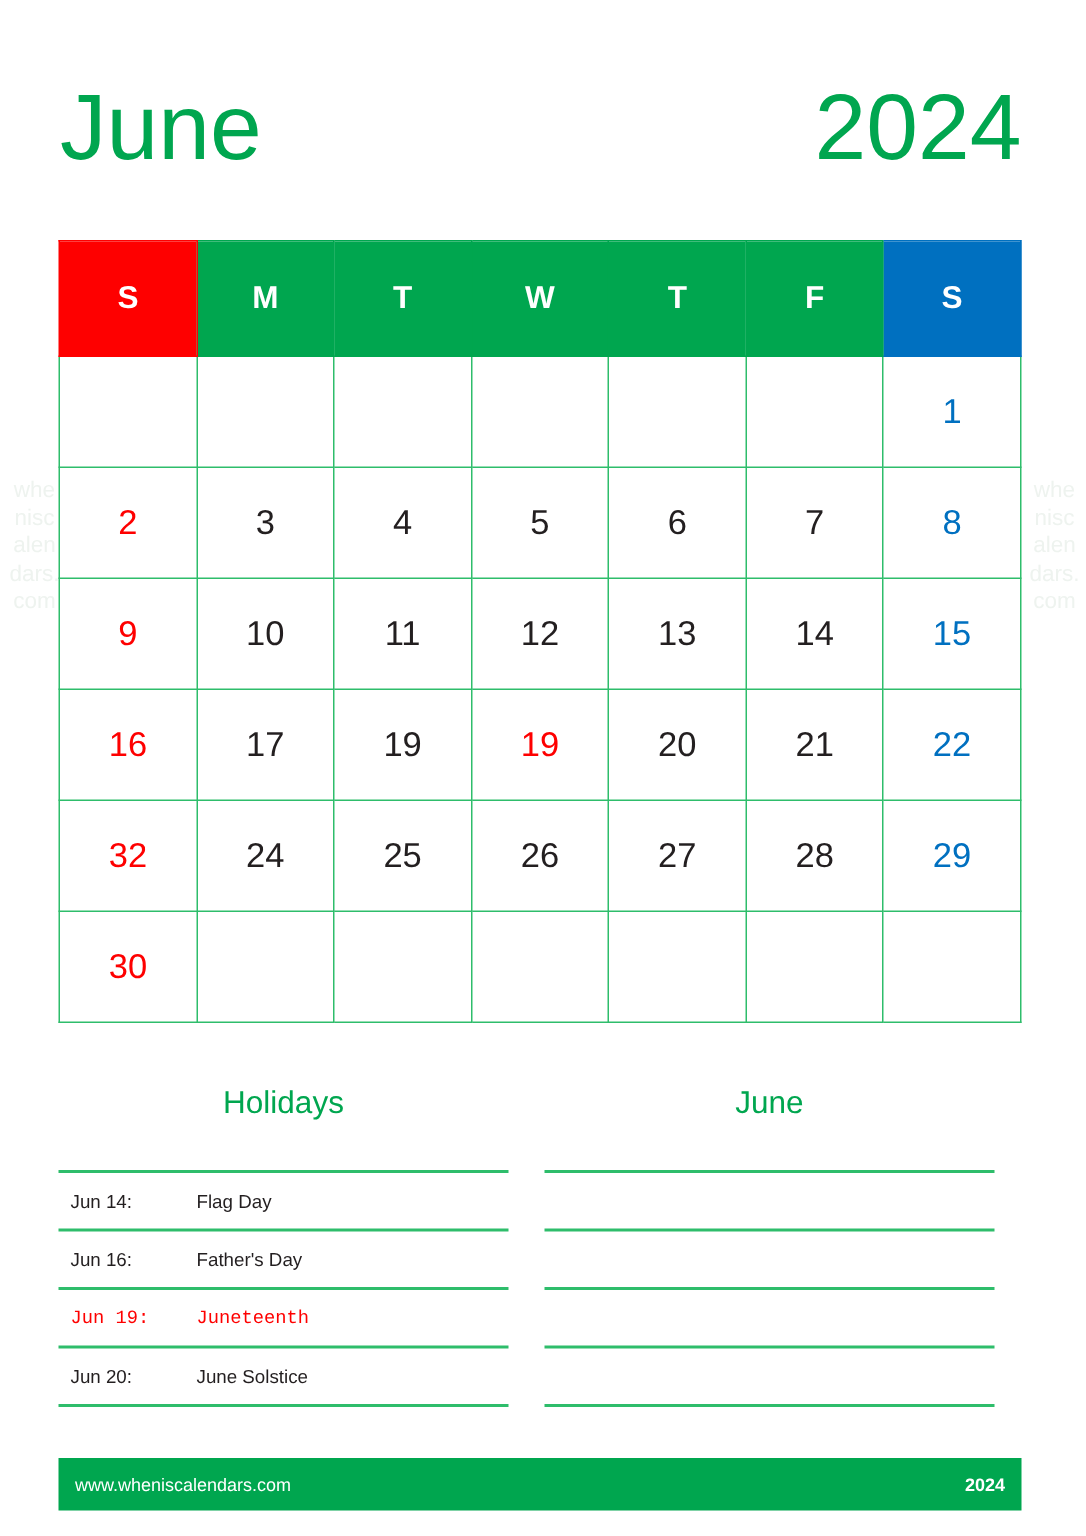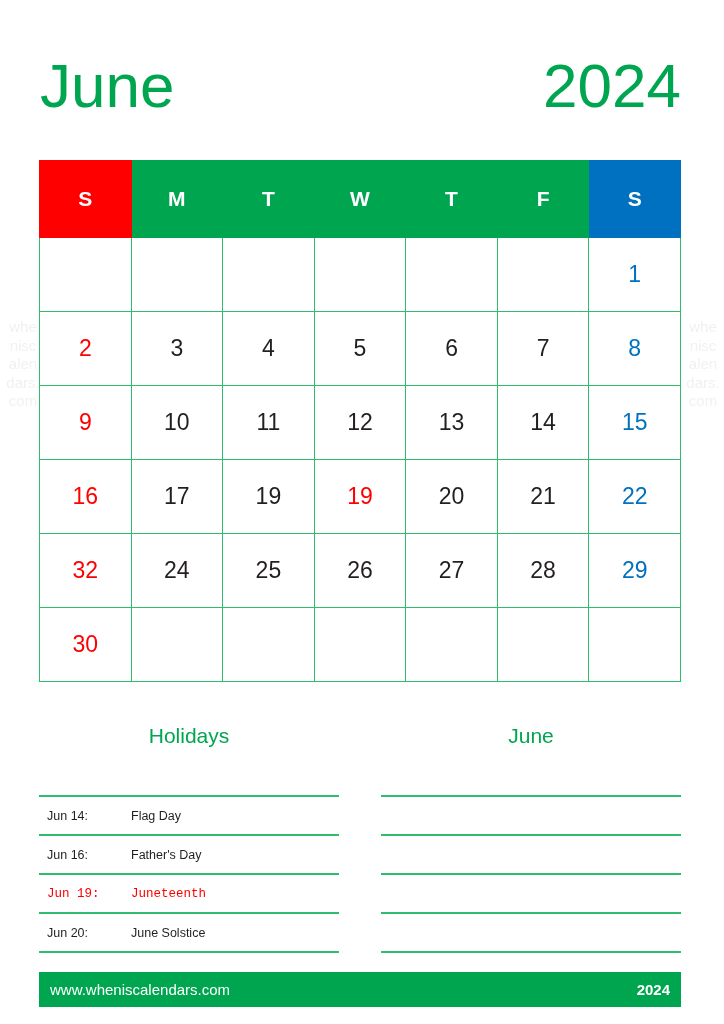--- a/index.html
+++ b/index.html
@@ -92,31 +92,31 @@
   .calendar td.holiday { color: #fe0000; margin-left: 36px; }
   .calendar td.empty { color: transparent; }
 
   
   .panels {
     position: absolute;
     left: 39px;
     top: 712px;
     width: 642px;
     display: flex;
-    gap: 42px;
+    gap: 24px;
   }
   .panel { width: 300px; }
   .panel-title {
     font-size: 21px;
     color: #00a64f;
     text-align: center;
     height: 48px;
     line-height: 48px;
   }
-  .panel-lines { margin-top: 35px; }
+  .panel-lines { margin-top: 20px; }
 
   .hline {
     border-top: 2px solid #2ebd6b;
     height: 37px;
     display: flex;
     align-items: center;
     font-size: 12.5px;
     color: #231f20;
   }
   .hline:last-child { height: 0; }
@@ -142,21 +142,21 @@
     top: 972px;
     width: 642px;
     height: 35px;
     background: #00a64f;
     color: #ffffff;
     display: flex;
     align-items: center;
     justify-content: space-between;
     box-sizing: border-box;
     padding: 0 11px;
-    font-size: 15px;
+    font-size: 12px;
   }
   .footer .f-year { font-weight: bold; }
 </style>
 </head>
 <body>
 
 <div class="watermark left">wheniscalendars.com</div>
 <div class="watermark right">wheniscalendars.com</div>
 
 <div class="title-row">

